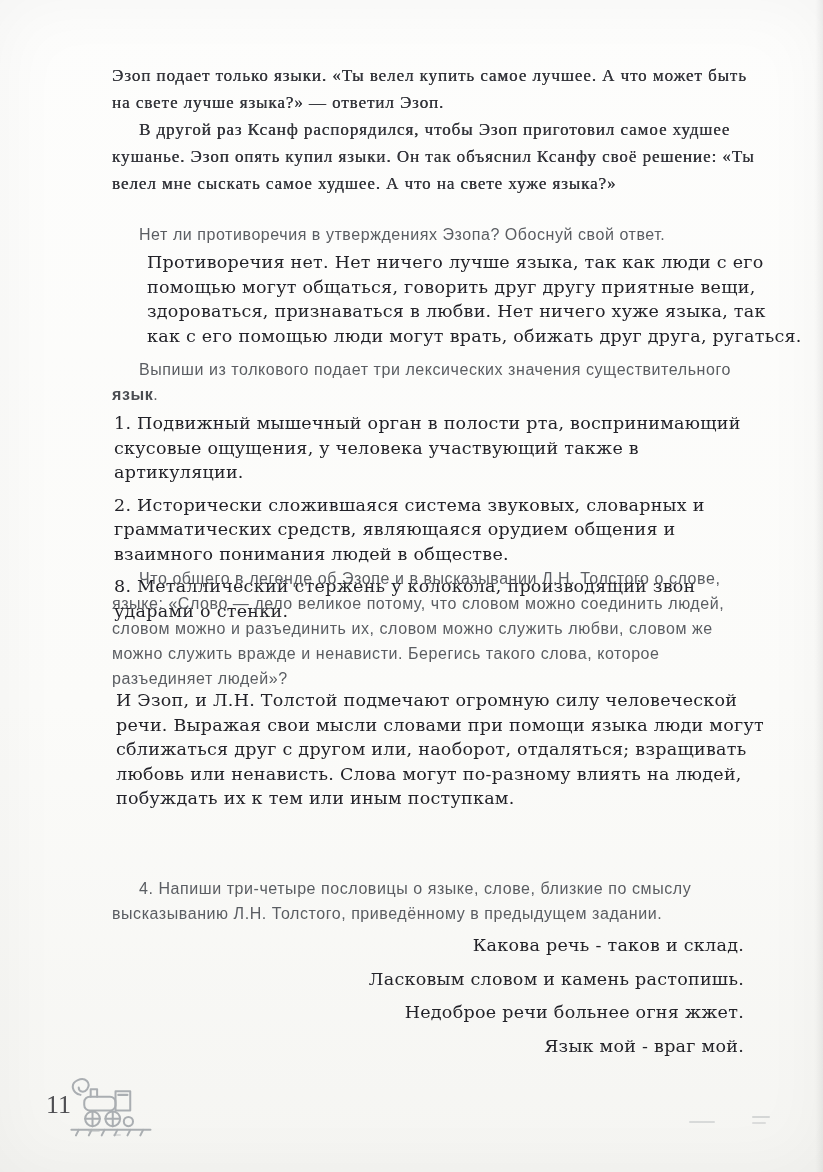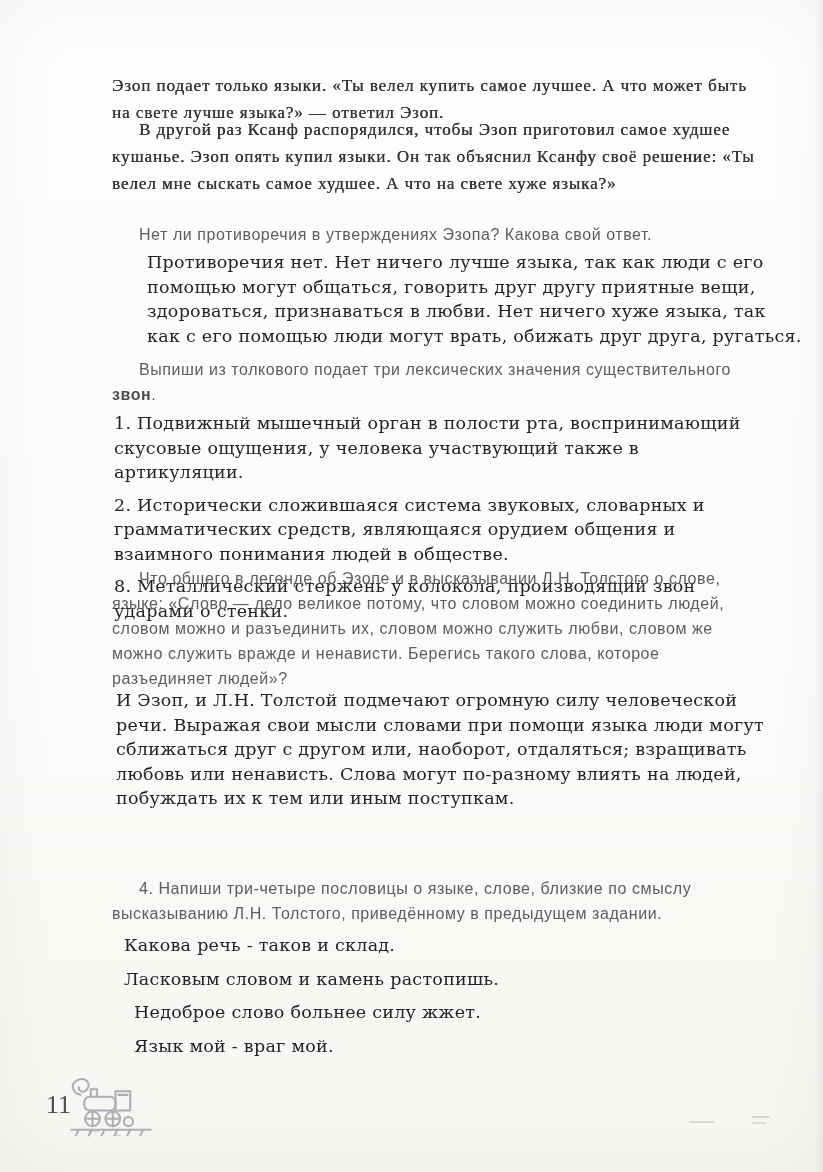--- a/index.html
+++ b/index.html
@@ -42,61 +42,61 @@
   .art4{left:752px;top:1116px;width:18px;height:2px;opacity:.5;}
   .art5{left:752px;top:1122px;width:14px;height:2px;opacity:.4;}
   .edge{position:absolute;right:0;top:0;width:8px;height:100%;
     background:linear-gradient(90deg,rgba(0,0,0,0),rgba(0,0,0,.05));}
 </style>
 </head>
 <body>
 
 <div class="sheet">
 
-  <div class="blk" style="top:72px;">
+  <div class="blk" style="top:62px;">
     <p class="printed">Эзоп подает только языки. «Ты велел купить самое лучшее. А что может быть на свете лучше языка?» — ответил Эзоп.</p>
   </div>
   <div class="blk" style="top:116px;">
     <p class="printed ind">В другой раз Ксанф распорядился, чтобы Эзоп приготовил самое худшее кушанье. Эзоп опять купил языки. Он так объяснил Ксанфу своё решение: «Ты велел мне сыскать самое худшее. А что на свете хуже языка?»</p>
   </div>
 
   <div class="blk" style="top:222px;">
-    <p class="task">Нет ли противоречия в утверждениях Эзопа? Какова свой ответ.</p>
+    <p class="task">Нет ли противоречия в утверждениях Эзопа? Обоснуй свой ответ.</p>
   </div>
 
   <div class="blk" style="top:250px;left:116px;width:656px;margin-left:31px;">
     <p class="hand">Противоречия нет. Нет ничего лучше языка, так как люди с его помощью могут общаться, говорить друг другу приятные вещи, здороваться, признаваться в любви. Нет ничего хуже языка, так как с его помощью люди могут врать, обижать друг друга, ругаться.</p>
   </div>
 
   <div class="blk" style="top:357px;">
-    <p class="task"><span>Выпиши из толкового подает три лексических значения существительного </span><b>звон</b><span>.</span></p>
+    <p class="task"><span>Выпиши из толкового подает три лексических значения существительного </span><b>язык</b><span>.</span></p>
   </div>
 
   <div class="blk defs" style="top:403px;left:114px;width:656px;">
     <p class="hand">1. Подвижный мышечный орган в полости рта, воспринимающий скусовые ощущения, у человека участвующий также в артикуляции.</p>
     <p class="hand">2. Исторически сложившаяся система звуковых, словарных и грамматических средств, являющаяся орудием общения и взаимного понимания людей в обществе.</p>
     <p class="hand">8. Металлический стержень у колокола, производящий звон ударами о стенки.</p>
   </div>
 
   <div class="blk" style="top:566px;">
     <p class="task">Что общего в легенде об Эзопе и в высказывании Л.Н. Толстого о слове, языке: «Слово — дело великое потому, что словом можно соединить людей, словом можно и разъединить их, словом можно служить любви, словом же можно служить вражде и ненависти. Берегись такого слова, которое разъединяет людей»?</p>
   </div>
 
   <div class="blk" style="top:688px;left:116px;width:656px;">
     <p class="hand">И Эзоп, и Л.Н. Толстой подмечают огромную силу человеческой речи. Выражая свои мысли словами при помощи языка люди могут сближаться друг с другом или, наоборот, отдаляться; взращивать любовь или ненависть. Слова могут по-разному влиять на людей, побуждать их к тем или иным поступкам.</p>
   </div>
 
   <div class="blk" style="top:876px;">
     <p class="task">4. Напиши три-четыре пословицы о языке, слове, близкие по смыслу высказыванию Л.Н. Толстого, приведённому в предыдущем задании.</p>
   </div>
 
-  <div class="blk" style="top:933px;left:124px;width:620px;">
+  <div class="blk" style="top:933px;left:124px;width:620px;text-align:right;">
     <p class="hand pv">Какова речь - таков и склад.</p>
     <p class="hand pv">Ласковым словом и камень растопишь.</p>
-    <p class="hand pv pv-shift">Недоброе слово больнее силу жжет.</p>
+    <p class="hand pv pv-shift">Недоброе речи больнее огня жжет.</p>
     <p class="hand pv pv-shift">Язык мой - враг мой.</p>
   </div>
 
   <span class="pagenum">11</span>
 
   <svg class="stamp" viewBox="0 0 100 70" aria-hidden="true">
     <g fill="none" stroke="#989da2" stroke-width="2.2" stroke-linecap="round" stroke-linejoin="round">
       <path d="M18 24 C9 22, 6 12, 15 8 C23 4, 30 11, 25 18 C22 22, 16 21, 16 16"></path>
       <path d="M29 26 v-8 h7 v8"></path>
       <rect x="22" y="26" width="34" height="15" rx="6"></rect>

